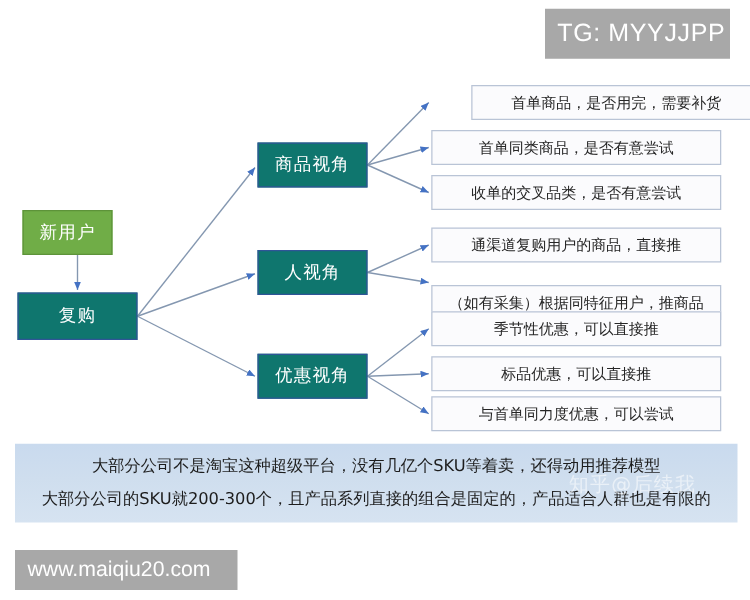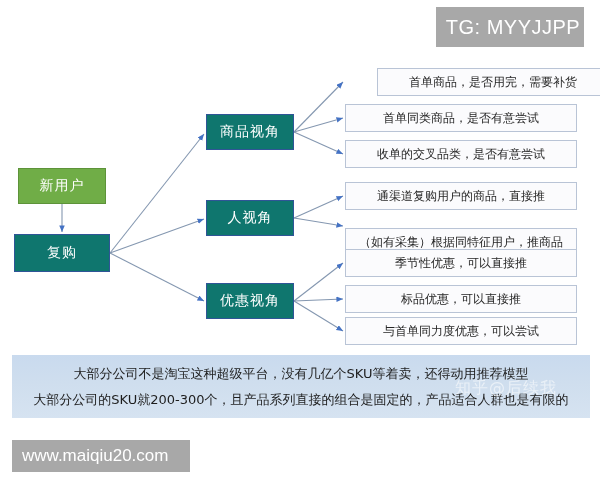--- a/index.html
+++ b/index.html
@@ -69,21 +69,21 @@
     background: #70ad47;
     border: 1px solid #5d9339;
   }
   .node-blue {
     background: #0f766e;
     border: 1px solid #2f5597;
   }
   #node-newuser {
     left: 18px;
     top: 168px;
-    width: 88px;
+    width: 72px;
     height: 36px;
   }
   #node-repurchase {
     left: 14px;
     top: 234px;
     width: 96px;
     height: 38px;
   }
   #node-product-view {
     left: 206px;

